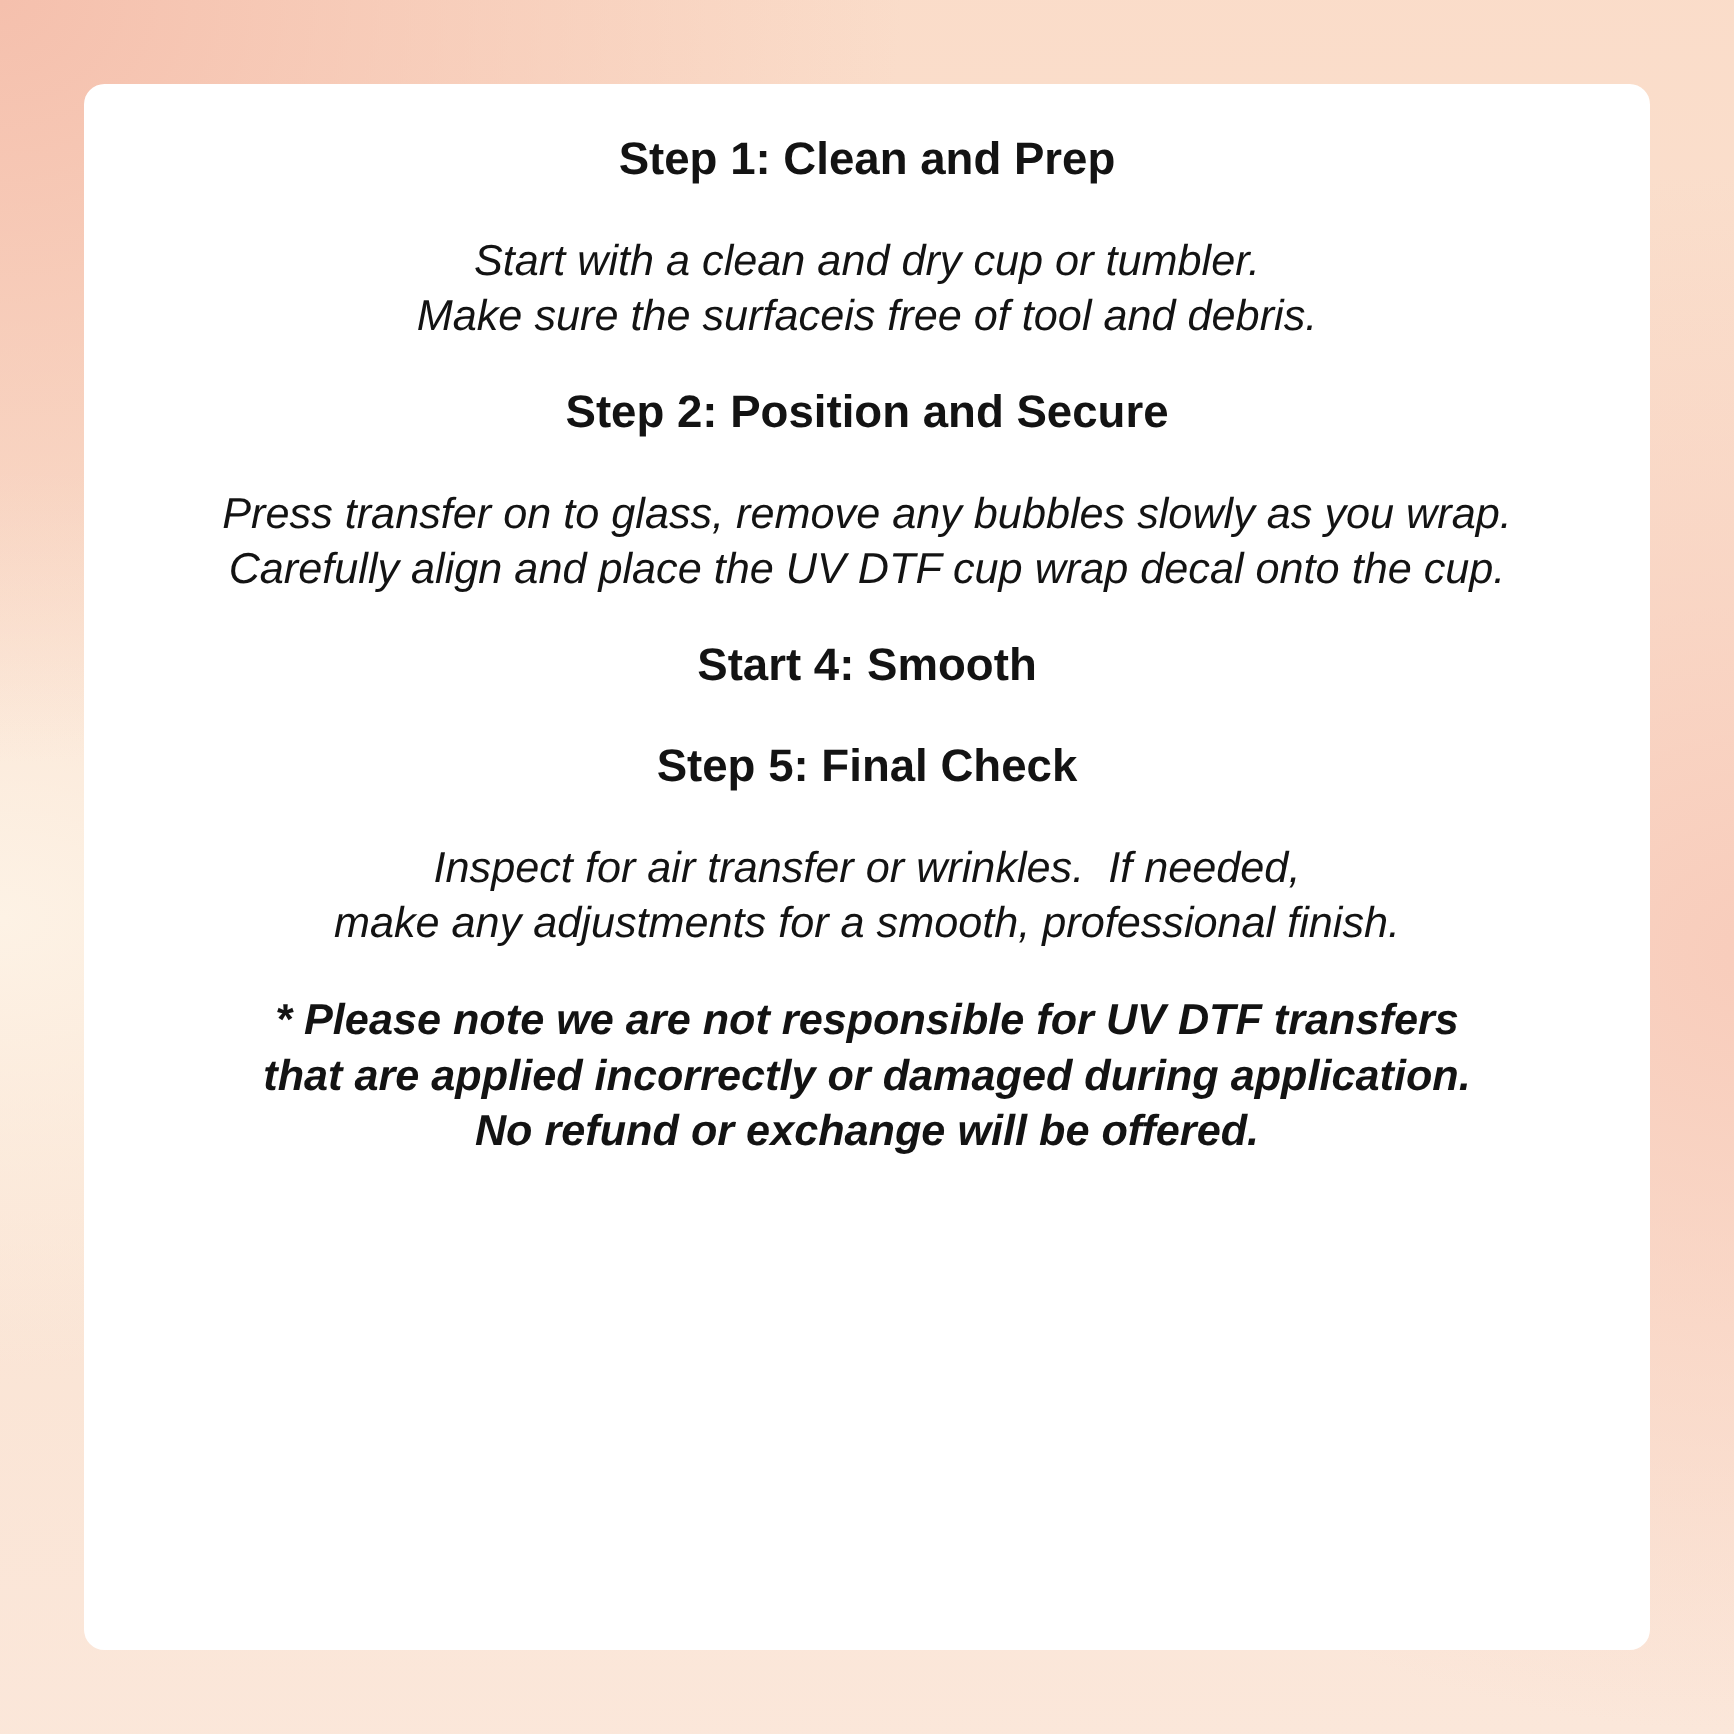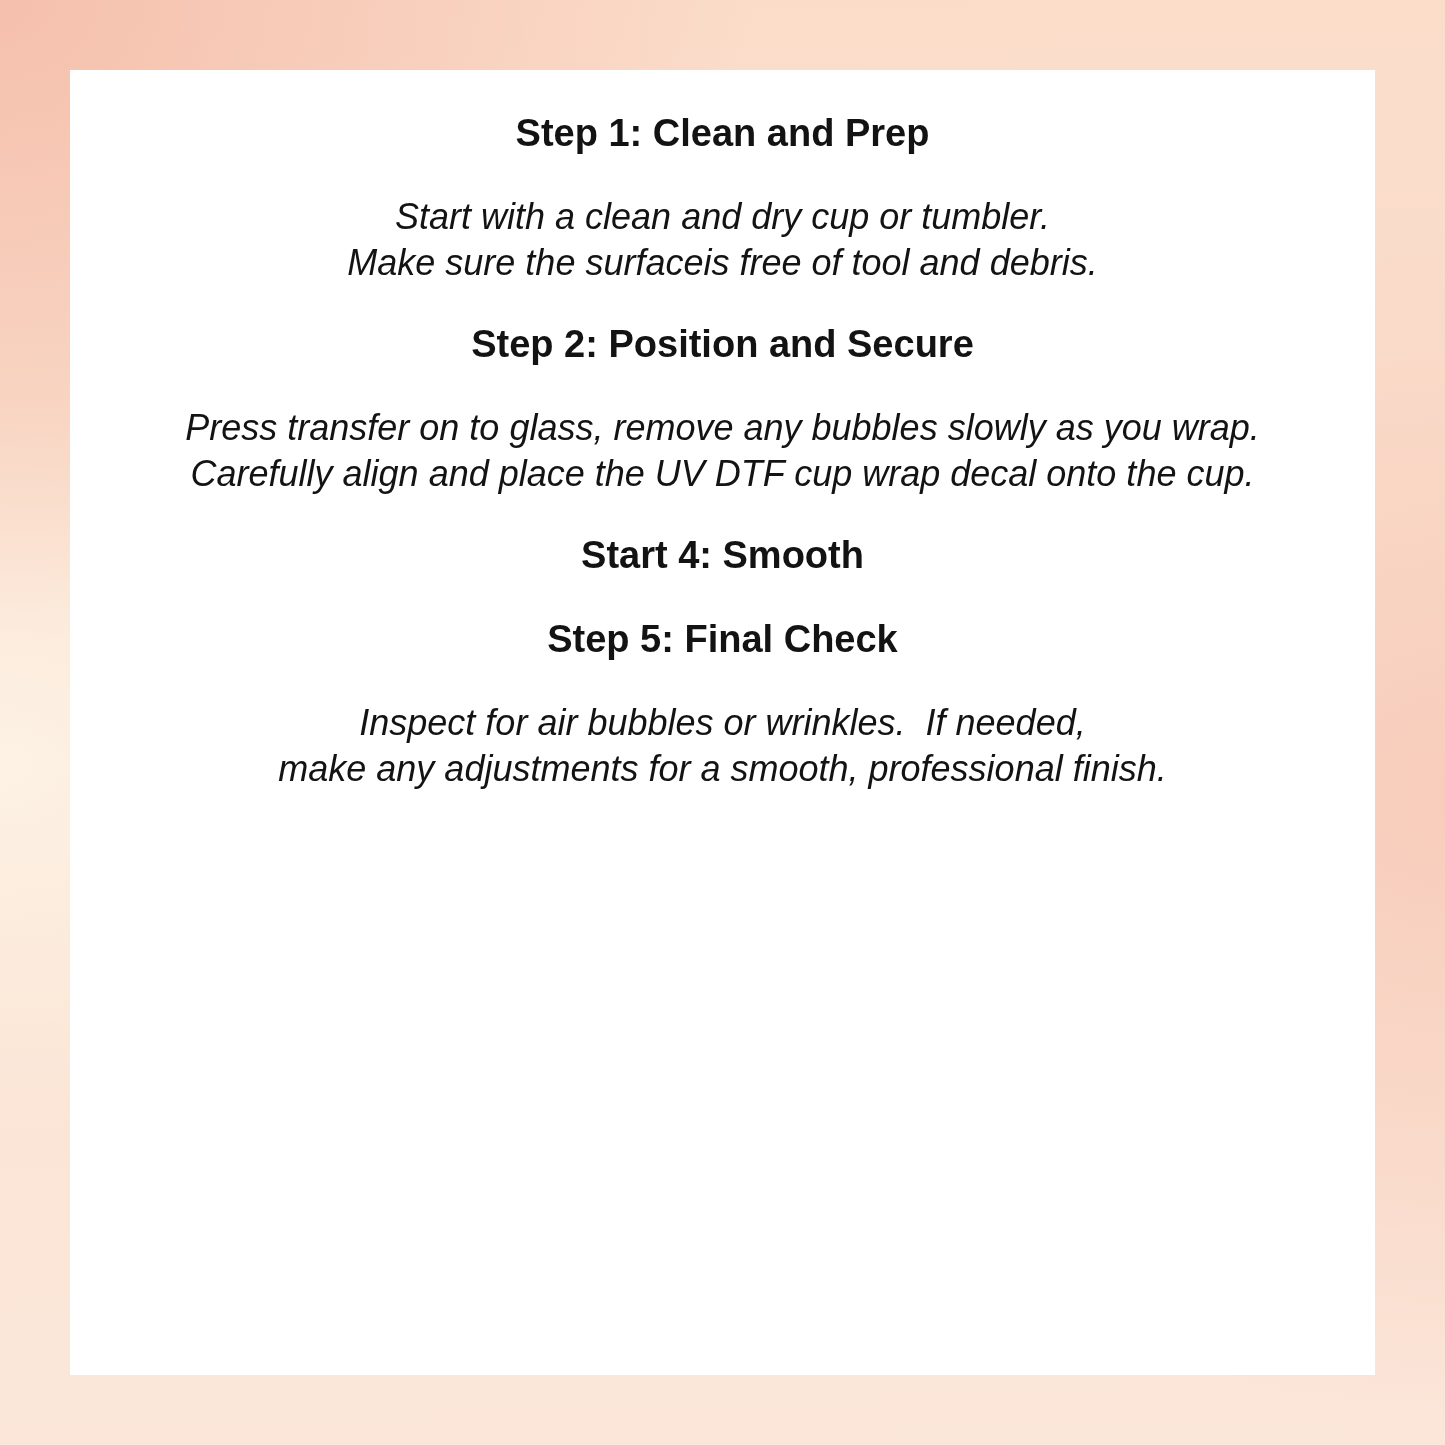--- a/index.html
+++ b/index.html
@@ -5,21 +5,21 @@
   :root {
     --c-topleft: #f5c0ad;
     --c-left-light: #fdf2e5;
     --c-right: #f8ccbb;
     --c-base-top: #fadcc9;
     --c-base-mid: #fae3d2;
     --c-base-bottom: #fbe7da;
     --c-card: #ffffff;
     --c-text: #131313;
   }
-  * { box-sizing: border-box; }
+  * { box-sizing: border-box; border-radius: 17px; }
   html, body {
     margin: 0;
     padding: 0;
   }
   body {
     width: 1445px;
     height: 1445px;
     position: relative;
     overflow: hidden;
     font-family: "Liberation Sans", "DejaVu Sans", sans-serif;
@@ -78,18 +78,23 @@
           <span class="line"><span>Press transfer on to glass, remove any bubbles slowly as you wrap.</span></span>
           <span class="line"><span>Carefully align and place the UV DTF cup wrap decal onto the cup.</span></span>
         </p>
       </section>
       <section>
         <h2>Start 4: Smooth</h2>
       </section>
       <section>
         <h2>Step 5: Final Check</h2>
         <p class="para">
-          <span class="line"><span>Inspect for air bubbles or wrinkles.  If needed,</span></span>
+          <span class="line"><span>Inspect for air transfer or wrinkles.  If needed,</span></span>
           <span class="line"><span>make any adjustments for a smooth, professional finish.</span></span>
         </p>
       </section>
     </div>
+  <div class="disclaimer" id="disclaimer">
+      <span class="line">* Please note we are not responsible for UV DTF transfers</span>
+      <span class="line">that are applied incorrectly or damaged during application.</span>
+      <span class="line">No refund or exchange will be offered.</span>
+    </div>
 </div>
 
 </body></html>

